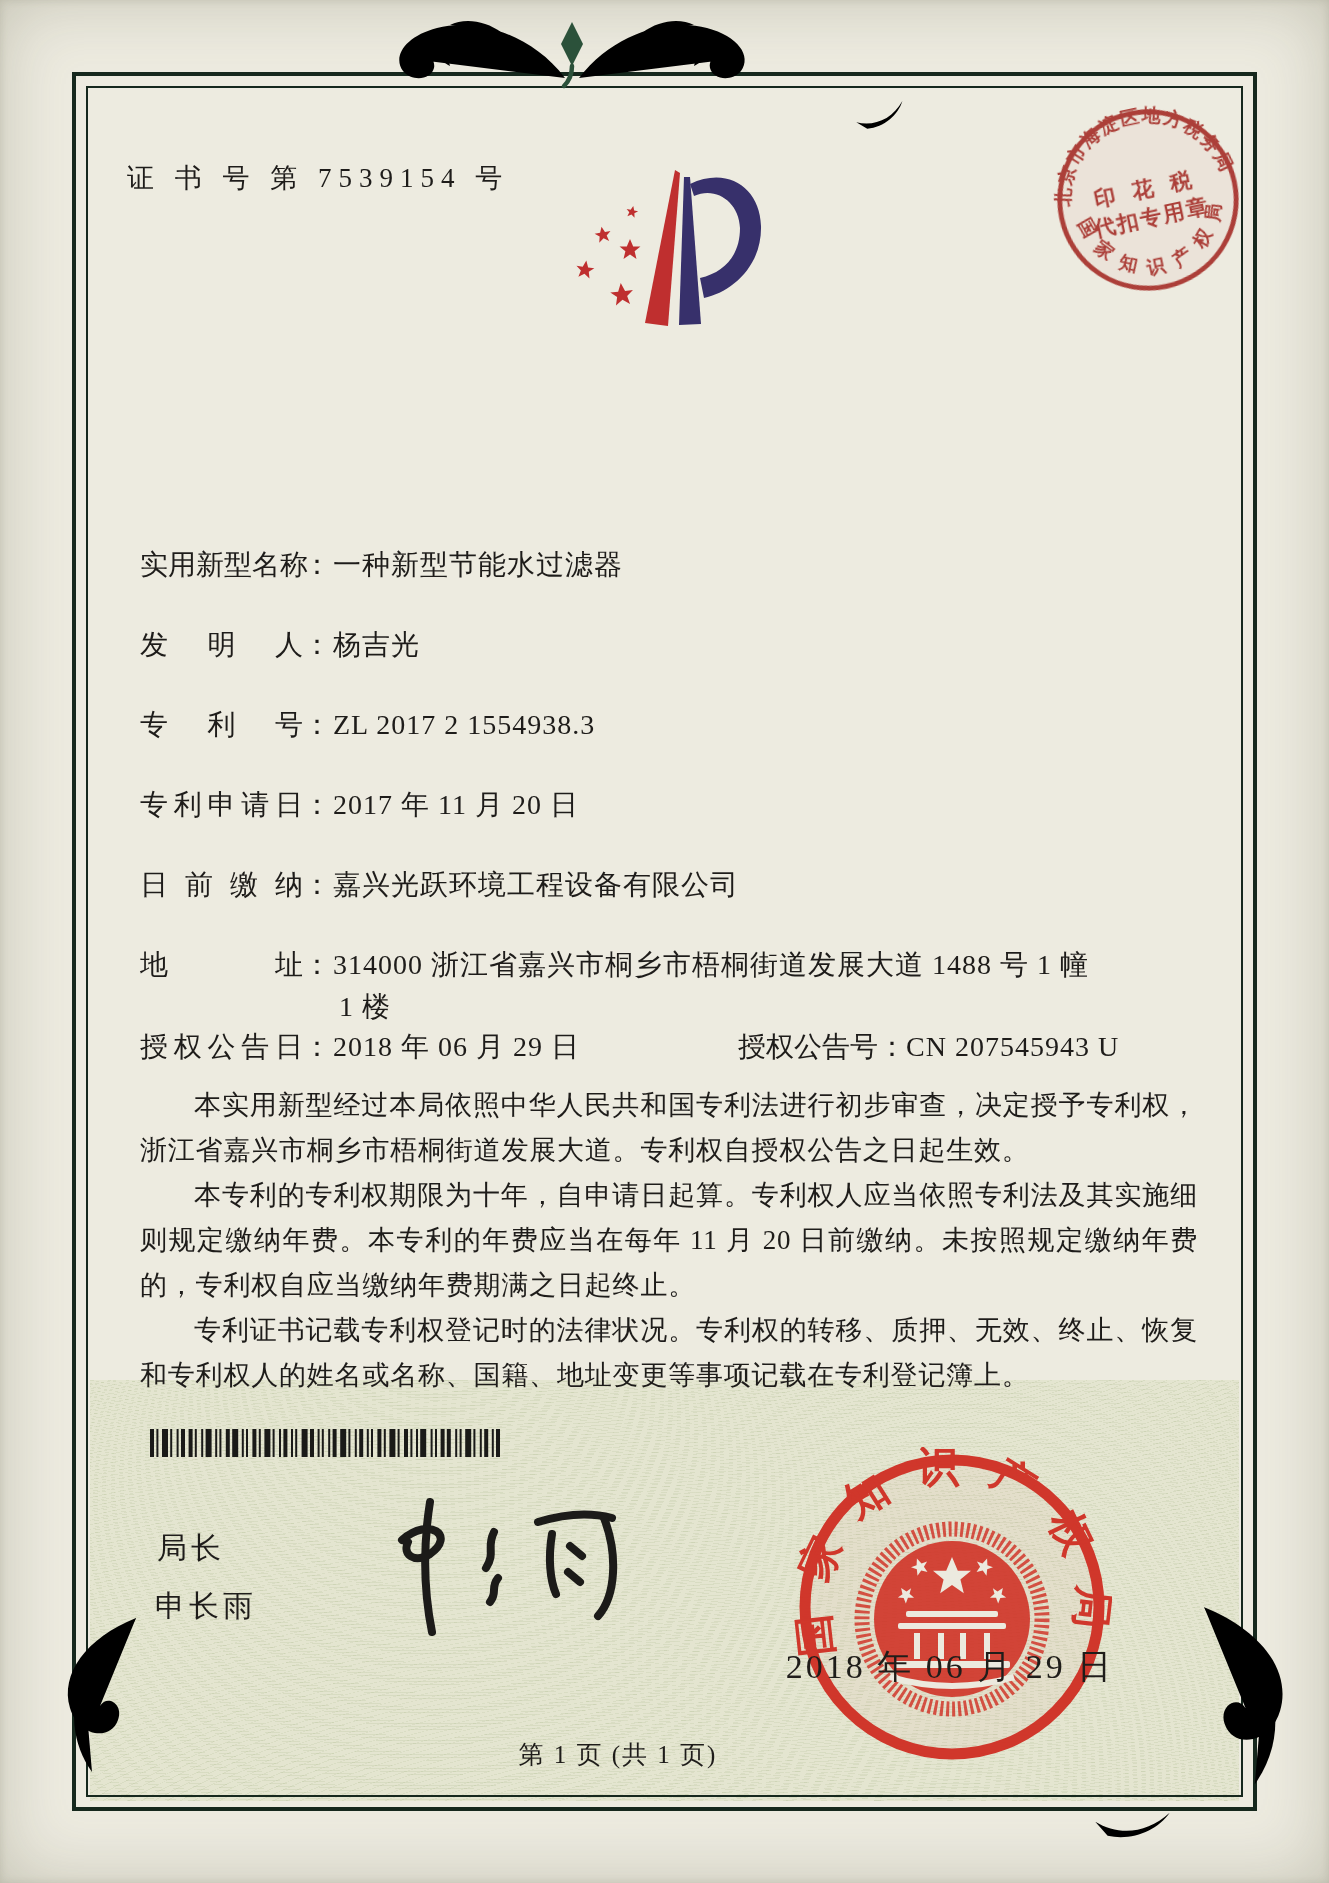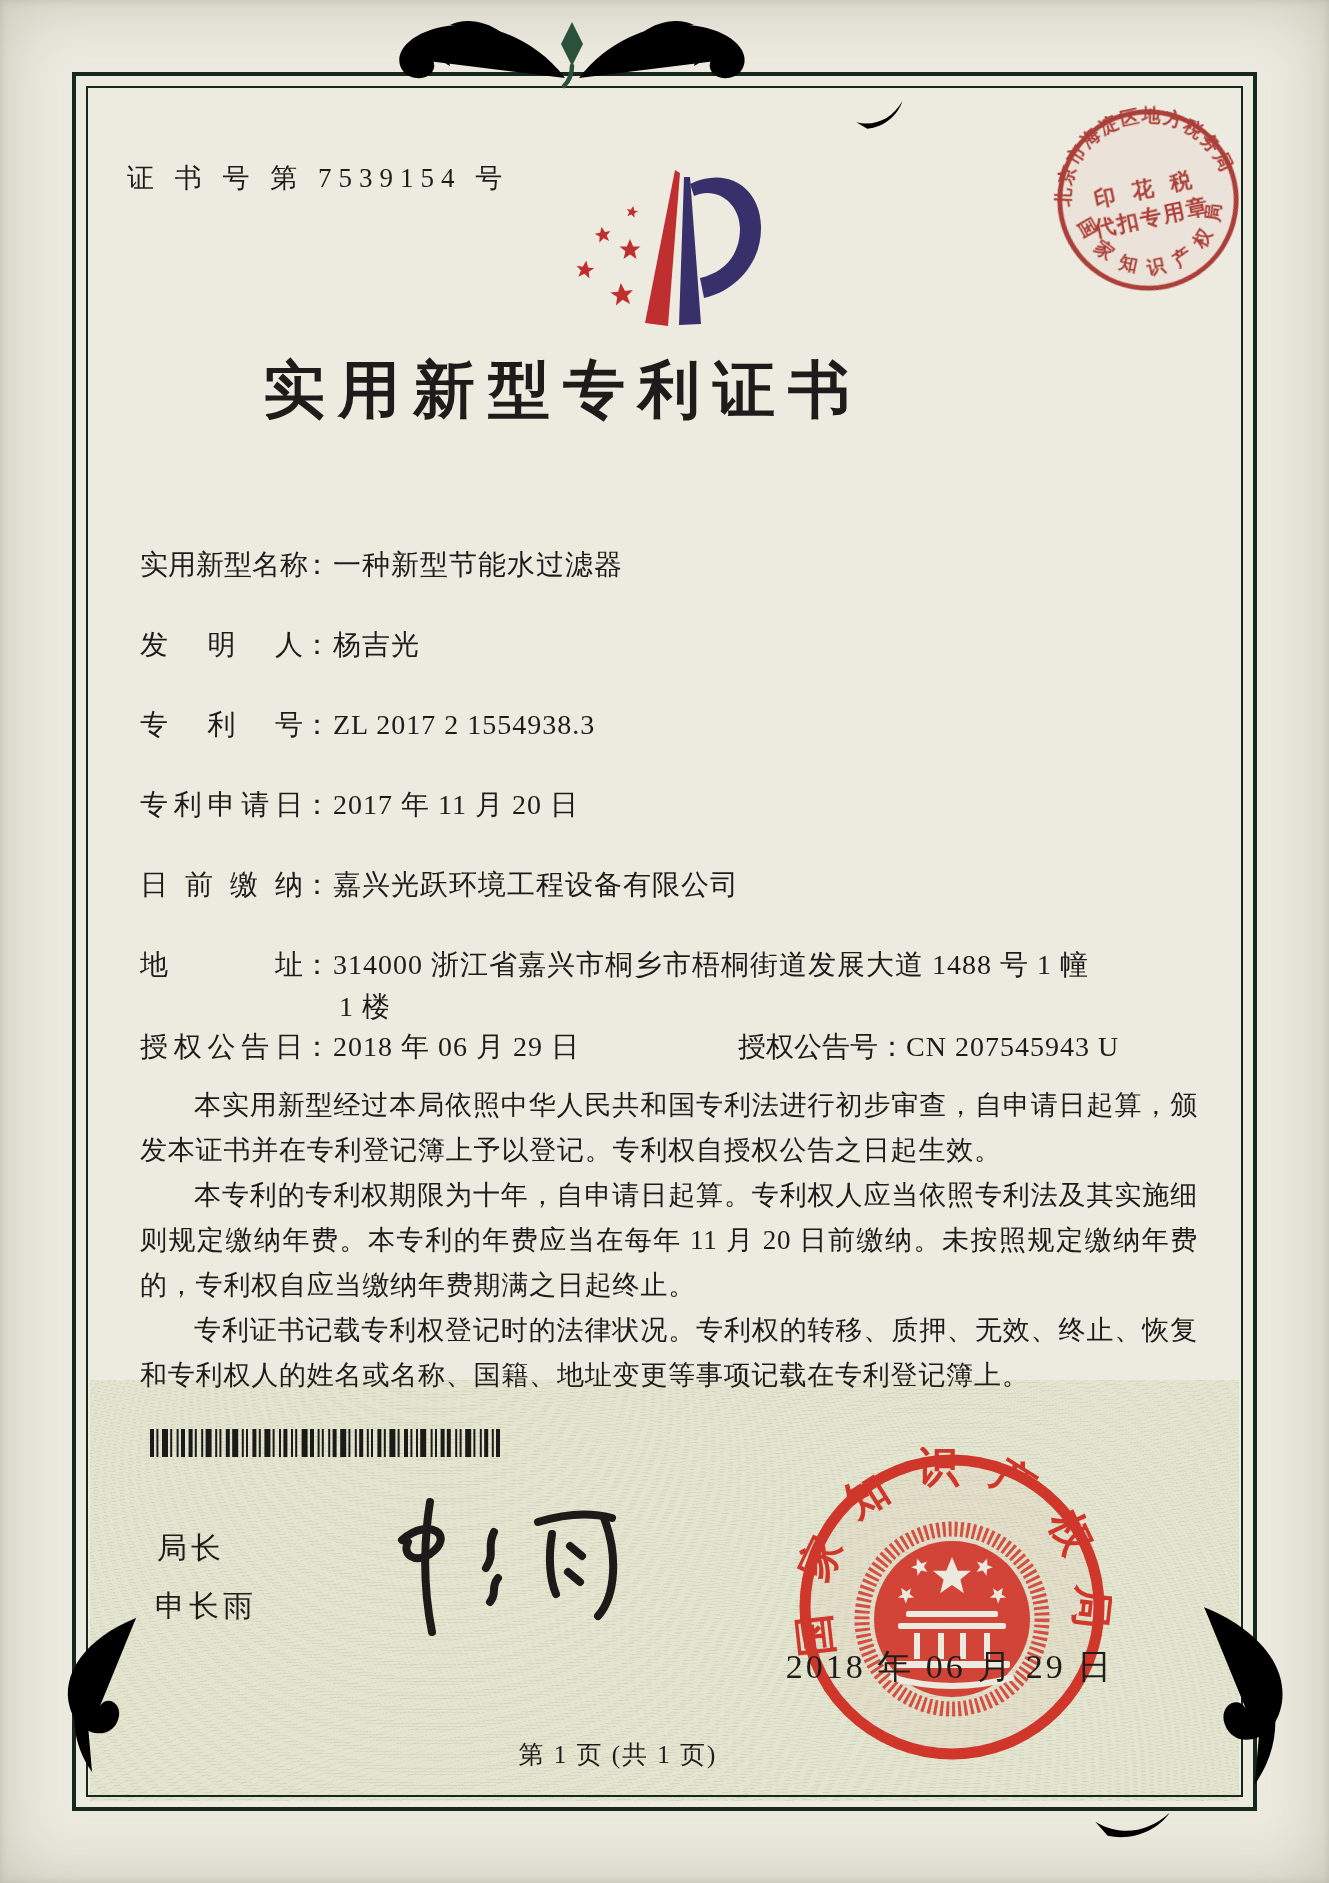--- a/index.html
+++ b/index.html
@@ -113,21 +113,20 @@
     <text font-size="19" font-weight="bold" fill="#a8352f" letter-spacing="2">
       <textPath href="#tp-top" startOffset="50%" text-anchor="middle">北京市海淀区地方税务局</textPath>
     </text>
     <text font-size="19" font-weight="bold" fill="#a8352f" letter-spacing="12">
       <textPath href="#tp-bot" startOffset="50%" text-anchor="middle">国家知识产权局</textPath>
     </text>
     <text x="100" y="96" text-anchor="middle" font-size="22" font-weight="bold" fill="#a8352f" letter-spacing="6">印 花 税</text>
     <text x="100" y="126" text-anchor="middle" font-size="22" font-weight="bold" fill="#a8352f" letter-spacing="2">代扣专用章</text>
   </svg>
 
-  <div class="abs title">实用新型专利证书</div>
 
   <div class="abs frow" style="top:625px;">
     <span class="flabel">发明人</span><span class="fcolon">：</span><span class="fvalue">杨吉光</span>
   </div>
   <div class="abs frow" style="top:545px;">
     <span class="flabel">实用新型名称</span><span class="fcolon">：</span><span class="fvalue">一种新型节能水过滤器</span>
   </div>
   <div class="abs frow" style="top:705px;">
     <span class="flabel">专利号</span><span class="fcolon">：</span><span class="fvalue">ZL 2017 2 1554938.3</span>
   </div>
@@ -144,21 +143,21 @@
     <span class="fvalue">1 楼</span>
   </div>
   <div class="abs frow" style="top:1027px;">
     <span class="flabel">授权公告日</span><span class="fcolon">：</span><span class="fvalue">2018 年 06 月 29 日</span>
   </div>
   <div class="abs frow" style="left:738px; top:1027px;">
     <span>授权公告号</span><span>：</span><span class="fvalue">CN 207545943 U</span>
   </div>
 
   <div class="abs body-text">
-    <p>本实用新型经过本局依照中华人民共和国专利法进行初步审查，自申请日起算，颁发本证书并在专利登记簿上予以登记。专利权自授权公告之日起生效。</p>
+    <p>本实用新型经过本局依照中华人民共和国专利法进行初步审查，决定授予专利权，浙江省嘉兴市桐乡市梧桐街道发展大道。专利权自授权公告之日起生效。</p>
     <p>本专利的专利权期限为十年，自申请日起算。专利权人应当依照专利法及其实施细则规定缴纳年费。本专利的年费应当在每年 11 月 20 日前缴纳。未按照规定缴纳年费的，专利权自应当缴纳年费期满之日起终止。</p>
     <p>专利证书记载专利权登记时的法律状况。专利权的转移、质押、无效、终止、恢复和专利权人的姓名或名称、国籍、地址变更等事项记载在专利登记簿上。</p>
   </div>
 
   <svg class="abs" style="left:150px; top:1429px;" width="356" height="28" viewBox="0 0 356 28" id="barcode-svg">
       <rect x="0" y="0" width="4.0" height="28" fill="#1a1a18"></rect>
       <rect x="6.4" y="0" width="2.0" height="28" fill="#1a1a18"></rect>
       <rect x="12" y="0" width="6.0" height="28" fill="#1a1a18"></rect>
       <rect x="20.2" y="0" width="2.0" height="28" fill="#1a1a18"></rect>
       <rect x="26.6" y="0" width="2.0" height="28" fill="#1a1a18"></rect>

